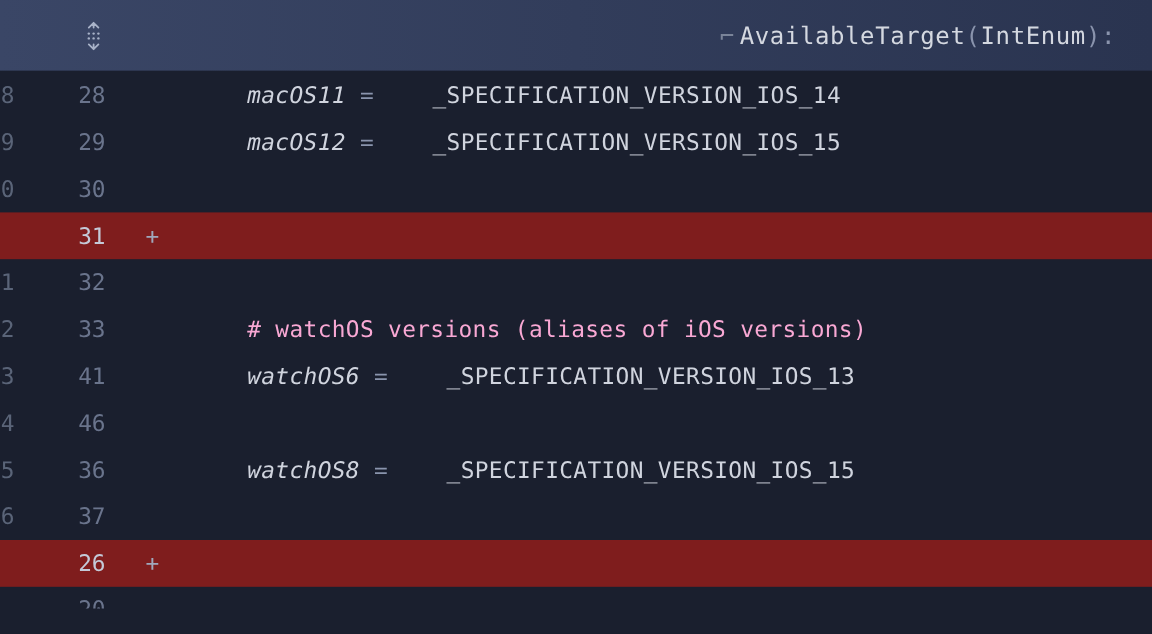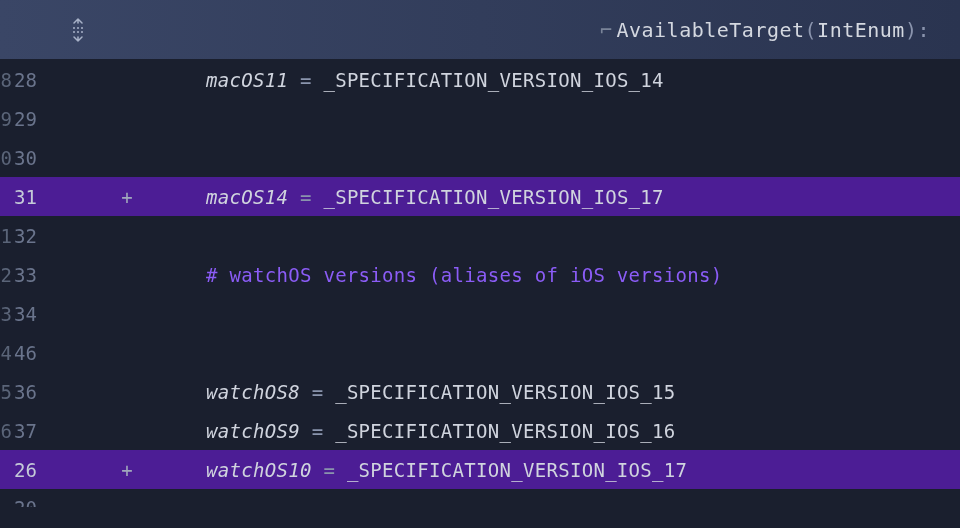--- a/index.html
+++ b/index.html
@@ -56,32 +56,33 @@
     .code-area {
       flex: 1;
       overflow: hidden;
     }
     .line {
       display: flex;
       height: 39px;
       align-items: center;
     }
     .line.added {
-      background: #4c1d95;
+      background: #7f1d1d;
     }
     .gutter-old {
       width: 14px;
       text-align: right;
       color: #5a6478;
       font-size: 19px;
       padding-right: 2px;
       overflow: hidden;
     }
     .gutter-new {
       width: 92px;
+      text-align: right;
       color: #6a748c;
       font-size: 19px;
       padding-right: 18px;
     }
     .line.added .gutter-new {
       color: #c4cad8;
     }
     .diff-marker {
       width: 42px;
       color: #a0a8bc;
@@ -95,23 +96,24 @@
     }
     .code .identifier {
       color: #d0d4de;
       font-style: italic;
     }
     .code .operator {
       color: #8a94ad;
     }
     .code .constant {
       color: #d0d4de;
+      margin-left: 37px;
     }
     .code .comment {
-      color: #8b5cf6;
+      color: #f9a8d4;
     }
     .indent {
       display: inline-block;
       width: 58px;
     }
   </style>
 </head>
 <body>
 
 <div class="editor">
@@ -136,71 +138,70 @@
   <div class="line">
         <div class="gutter-old">8</div>
         <div class="gutter-new">28</div>
         <div class="diff-marker"></div>
         <div class="code"><span class="indent"></span><span class="identifier">macOS11</span><span class="operator"> = </span><span class="constant">_SPECIFICATION_VERSION_IOS_14</span></div>
       </div>
       <div class="line">
         <div class="gutter-old">9</div>
         <div class="gutter-new">29</div>
         <div class="diff-marker"></div>
+        <div class="code"><span class="indent"></span><span class="identifier">macOS12</span><span class="operator"> = </span><span class="constant">_SPECIFICATION_VERSION_IOS_15</span></div>
       </div>
       <div class="line">
         <div class="gutter-old">0</div>
         <div class="gutter-new">30</div>
         <div class="diff-marker"></div>
       </div>
       <div class="line added">
         <div class="gutter-old"></div>
         <div class="gutter-new">31</div>
         <div class="diff-marker">+</div>
-        <div class="code"><span class="indent"></span><span class="identifier">macOS14</span><span class="operator"> = </span><span class="constant">_SPECIFICATION_VERSION_IOS_17</span></div>
       </div>
       <div class="line">
         <div class="gutter-old">1</div>
         <div class="gutter-new">32</div>
         <div class="diff-marker"></div>
         <div class="code"></div>
       </div>
       <div class="line">
         <div class="gutter-old">2</div>
         <div class="gutter-new">33</div>
         <div class="diff-marker"></div>
         <div class="code"><span class="indent"></span><span class="comment"># watchOS versions (aliases of iOS versions)</span></div>
       </div>
       <div class="line">
         <div class="gutter-old">3</div>
-        <div class="gutter-new">34</div>
-        <div class="diff-marker"></div>
+        <div class="gutter-new">41</div>
+        <div class="diff-marker"></div>
+        <div class="code"><span class="indent"></span><span class="identifier">watchOS6</span><span class="operator"> = </span><span class="constant">_SPECIFICATION_VERSION_IOS_13</span></div>
       </div>
       <div class="line">
         <div class="gutter-old">4</div>
         <div class="gutter-new">46</div>
         <div class="diff-marker"></div>
       </div>
       <div class="line">
         <div class="gutter-old">5</div>
         <div class="gutter-new">36</div>
         <div class="diff-marker"></div>
         <div class="code"><span class="indent"></span><span class="identifier">watchOS8</span><span class="operator"> = </span><span class="constant">_SPECIFICATION_VERSION_IOS_15</span></div>
       </div>
       <div class="line">
         <div class="gutter-old">6</div>
         <div class="gutter-new">37</div>
         <div class="diff-marker"></div>
-        <div class="code"><span class="indent"></span><span class="identifier">watchOS9</span><span class="operator"> = </span><span class="constant">_SPECIFICATION_VERSION_IOS_16</span></div>
       </div>
       <div class="line added">
         <div class="gutter-old"></div>
         <div class="gutter-new">26</div>
         <div class="diff-marker">+</div>
-        <div class="code"><span class="indent"></span><span class="identifier">watchOS10</span><span class="operator"> = </span><span class="constant">_SPECIFICATION_VERSION_IOS_17</span></div>
       </div>
       <div class="line" style="height: 18px; overflow: hidden; align-items: flex-start;">
         <div class="gutter-old"></div>
         <div class="gutter-new" style="line-height: 39px;">20</div>
         <div class="diff-marker"></div>
         <div class="code"></div>
       </div>
     </div>
 </div>
 

